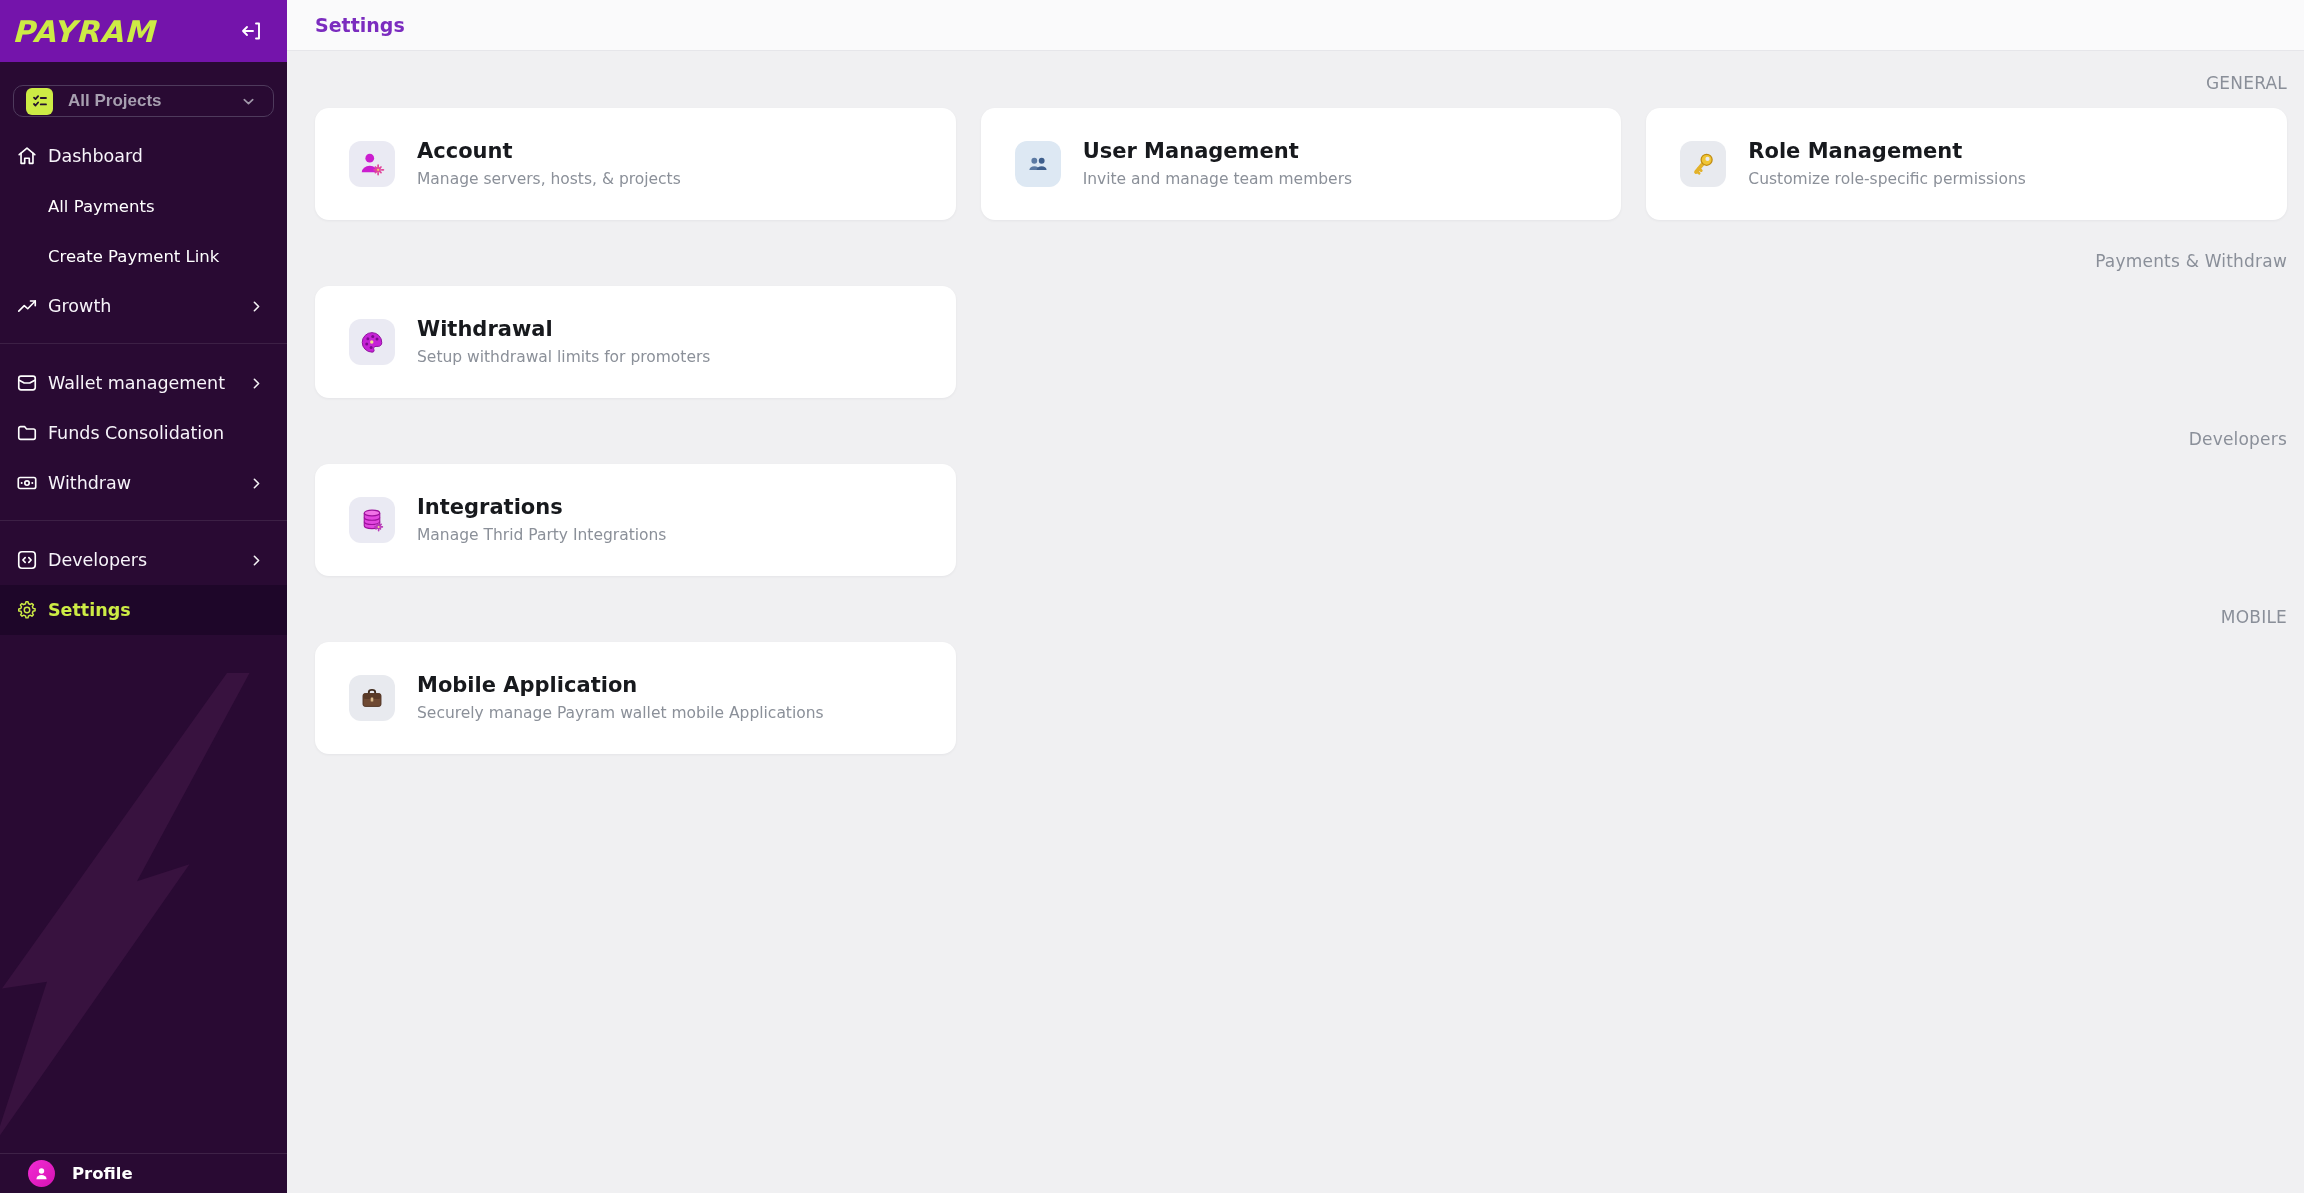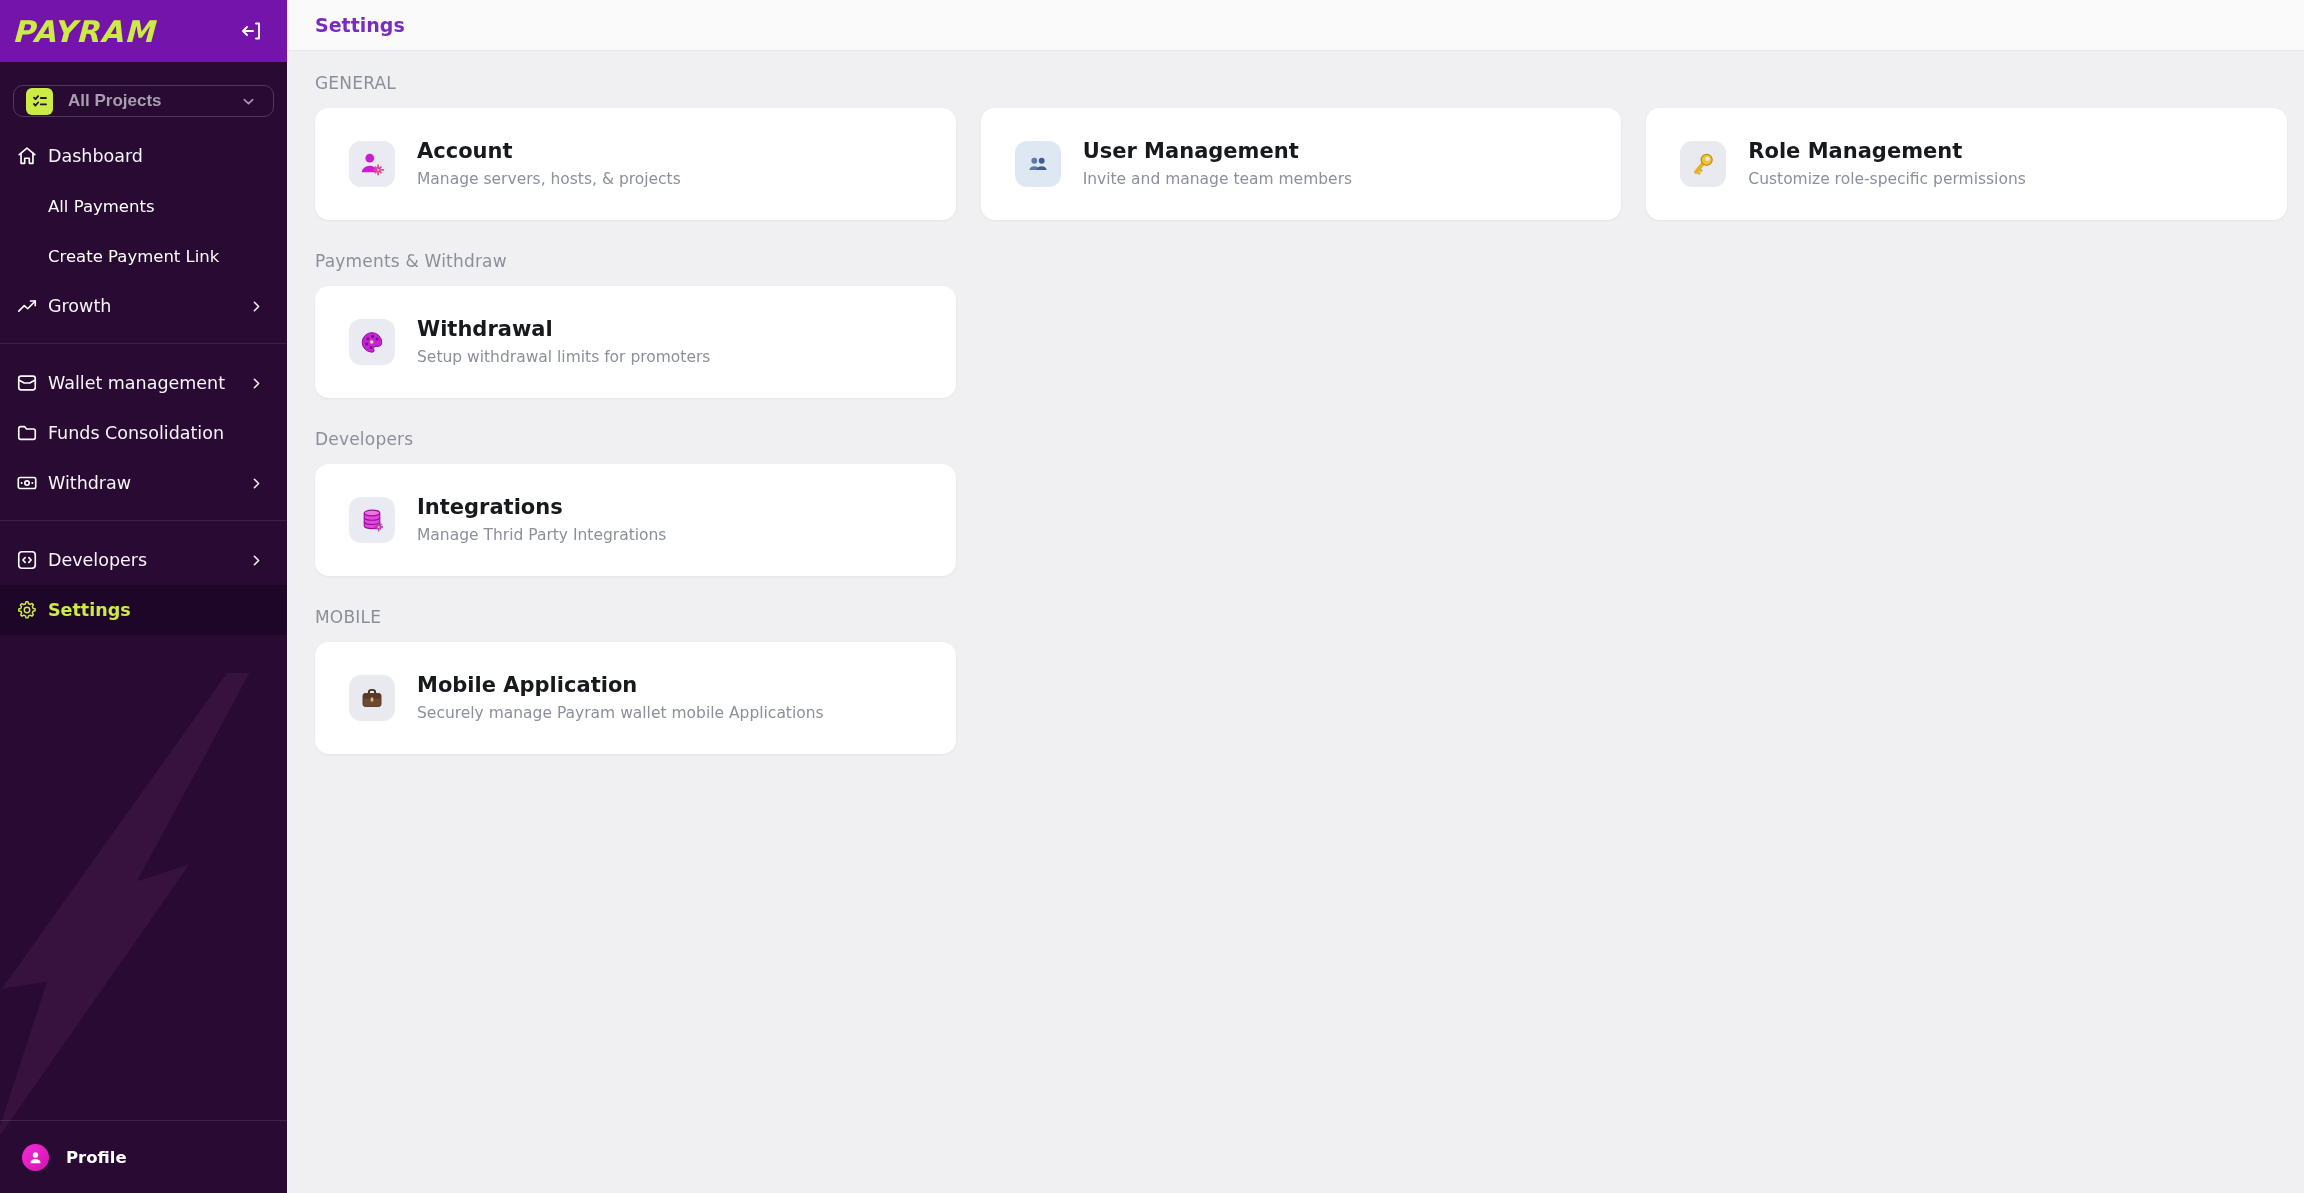--- a/index.html
+++ b/index.html
@@ -62,24 +62,24 @@
   .nav-chevron { display:flex; opacity:.95; }
   .sub-item {
     height:50px; display:flex; align-items:center;
     padding-left:48px; font-size:16.5px; font-weight:500; color:#ffffff; cursor:pointer;
   }
   .nav-divider { height:1px; background:rgba(255,255,255,0.09); margin:12px 0 14px 0; }
   .nav-item.active { background:#1e0629; }
   .nav-item.active .nav-label { color:#cdeb45; font-weight:700; }
 
   .profile-bar {
-    margin-top:auto; height:73px;
+    margin-top:auto; height:40px;
     border-top:1px solid rgba(255,255,255,0.10);
     display:flex; align-items:center; gap:17px;
-    padding:0 22px; cursor:pointer;
+    padding:0 28px; cursor:pointer;
     position:relative; z-index:1;
   }
   .avatar {
     width:27px; height:27px; border-radius:50%;
     background:linear-gradient(135deg,#f32cd4,#d512b3);
     display:flex; align-items:center; justify-content:center; flex-shrink:0;
   }
   .profile-label { font-size:16.5px; font-weight:700; color:#ffffff; }
 
   
@@ -87,21 +87,21 @@
   .main-header {
     height:51px; background:#fafafb;
     border-bottom:1px solid #e6e6ea;
     display:flex; align-items:center; padding:0 28px; flex-shrink:0;
   }
   .main-title { color:#7b2cbf; font-size:19px; font-weight:700; }
 
   .content { padding:22px 17px 0 28px; }
   .section-heading {
     color:#8a8f99; font-size:17px; font-weight:400;
-    margin:31px 0 15px 0; letter-spacing:.2px;
+    margin:31px 0 15px 0; letter-spacing:.2px;text-align:right;
   }
   section:first-of-type .section-heading { margin-top:0; }
 
   .cards-grid { display:grid; grid-template-columns:repeat(3,1fr); gap:25px; }
   .card {
     background:#ffffff; border-radius:14px; height:112px;
     display:flex; align-items:center; gap:22px;
     padding:0 24px 0 34px; cursor:pointer;
     box-shadow:0 1px 3px rgba(16,24,40,.05);
   }

